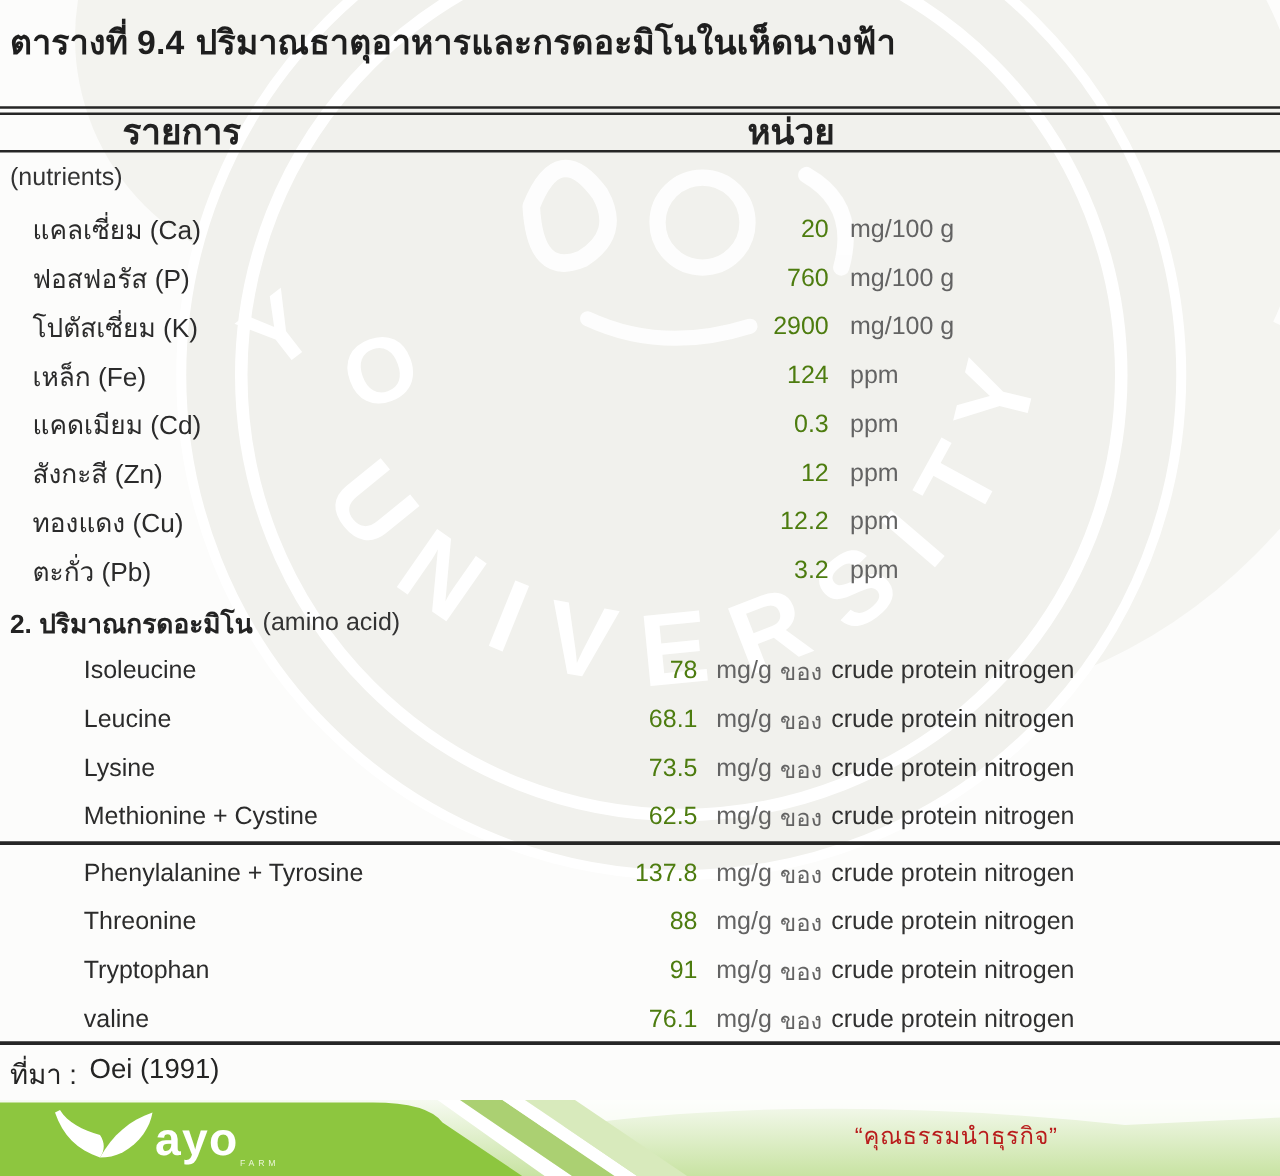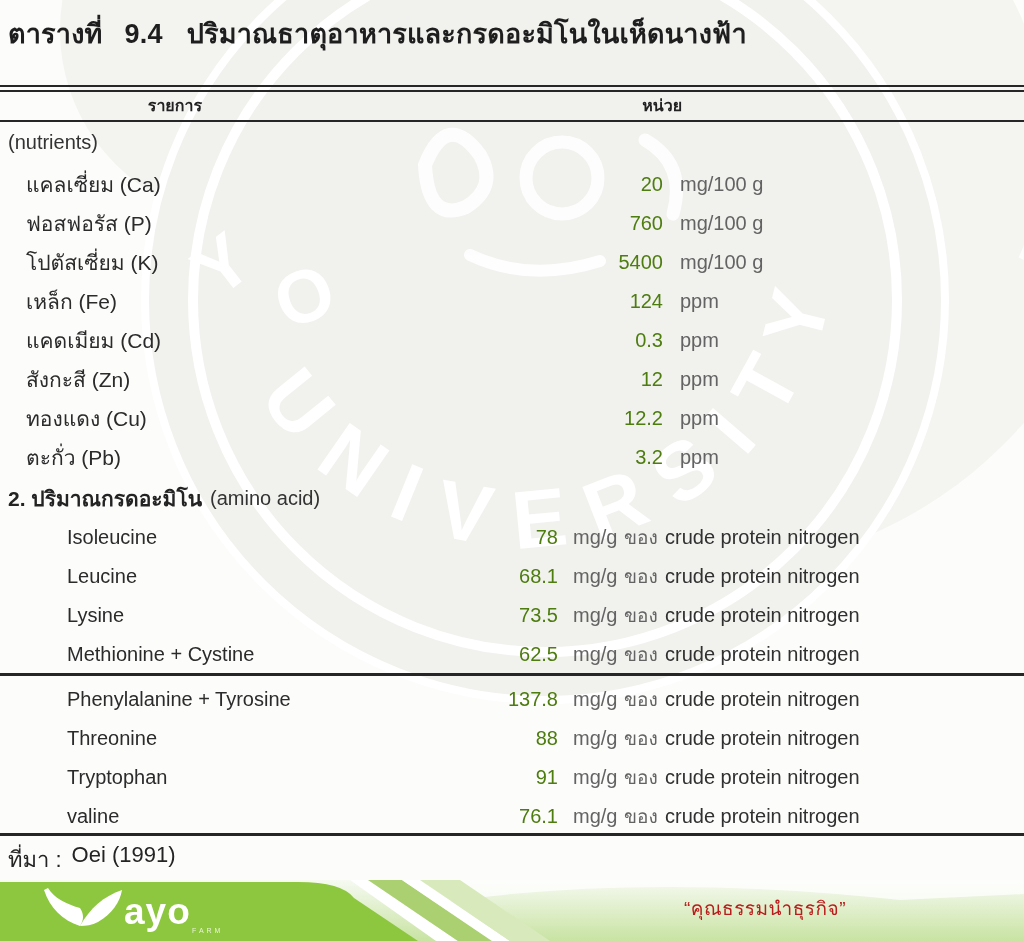--- a/index.html
+++ b/index.html
@@ -6,35 +6,35 @@
   body{
     width:1024px;height:941px;position:relative;overflow:hidden;
     background:#fcfcfb;
     font-family:"Liberation Sans","DejaVu Sans",sans-serif;
   }
   .layer{position:absolute;inset:0;}
   #wm{z-index:0;}
   #content{z-index:2;}
 
   
-  .title{position:absolute;top:12px;left:8px;display:flex;align-items:baseline;gap:24px;
+  .title{position:absolute;top:12px;left:8px;display:flex;align-items:baseline;gap:9px;
          font-size:27px;font-weight:bold;color:#1e1e1e;letter-spacing:.2px;}
   .title .t-num{margin-left:-2px;}
 
   
   .rule{position:absolute;left:0;right:0;background:#262626;}
   .rule-a{top:85px;height:2px;}
   .rule-b{top:90px;height:2px;}
   .rule-c{top:120px;height:2px;}
   .rule-d{top:673px;height:3px;}
   .rule-e{top:833px;height:3px;}
 
   
   .th{position:absolute;top:93px;height:26px;line-height:26px;
-      font-weight:bold;font-size:16px;color:#222;text-align:right;}
+      font-weight:bold;font-size:28px;color:#222;text-align:left;}
   .th-item{left:98px;width:104px;}
   .th-unit{left:598px;width:84px;}
 
   
   .row{position:absolute;left:0;width:1024px;height:38px;}
   .sec-head{display:flex;align-items:center;padding-left:8px;gap:8px;}
   .sec-title{font-weight:bold;font-size:21px;color:#232323;}
   .sec-note{font-size:20px;color:#333;}
   .lbl{position:absolute;left:26px;top:50%;transform:translateY(-50%);
        font-size:21px;color:#2b2b2b;}
@@ -112,21 +112,21 @@
     <span class="num">20</span>
     <span class="unit">mg/100 g</span>
   </div>
   <div class="row r-s1" style="top:204px">
     <span class="lbl">ฟอสฟอรัส  (P)</span>
     <span class="num">760</span>
     <span class="unit">mg/100 g</span>
   </div>
   <div class="row r-s1" style="top:243px">
     <span class="lbl">โปตัสเซี่ยม  (K)</span>
-    <span class="num">5400</span>
+    <span class="num">2900</span>
     <span class="unit">mg/100 g</span>
   </div>
   <div class="row r-s1" style="top:282px">
     <span class="lbl">เหล็ก  (Fe)</span>
     <span class="num">124</span>
     <span class="unit">ppm</span>
   </div>
   <div class="row r-s1" style="top:321px">
     <span class="lbl">แคดเมียม  (Cd)</span>
     <span class="num">0.3</span>

